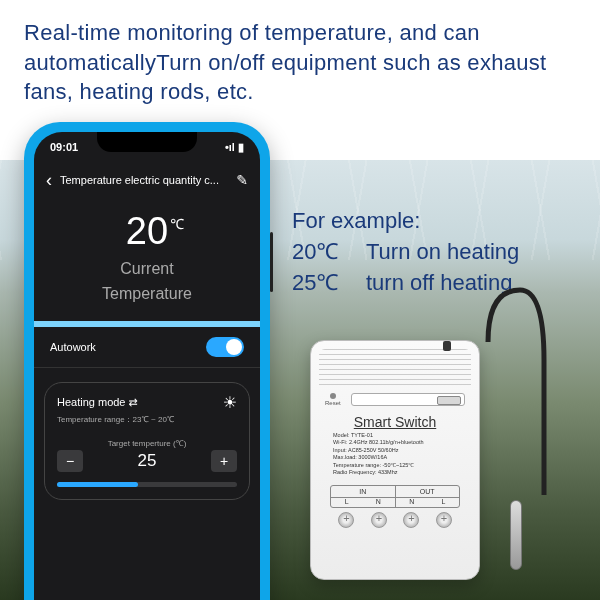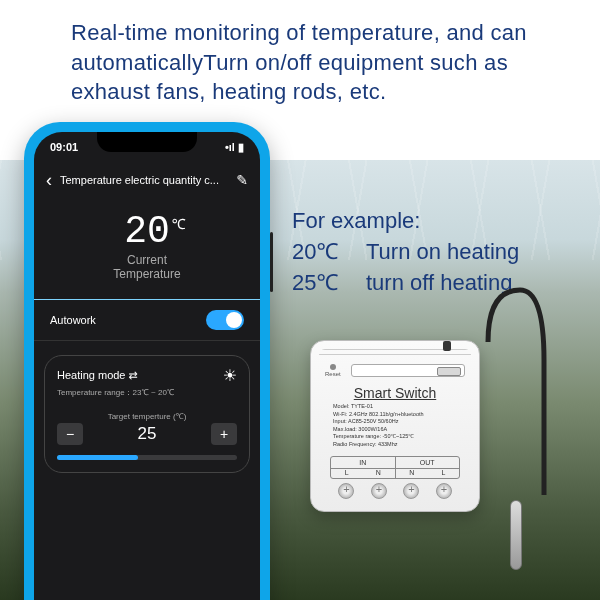--- a/index.html
+++ b/index.html
@@ -1,56 +1,56 @@
 <!DOCTYPE html>
 <html><head>
 <meta charset="utf-8">
 <style>
   * { box-sizing: border-box; margin: 0; padding: 0; }
   body { width: 600px; height: 600px; font-family: -apple-system, Arial, sans-serif; background: #fff; overflow: hidden; position: relative; }
   .greenhouse-bg { position: absolute; top: 160px; left: 0; width: 600px; height: 440px; background: linear-gradient(to bottom, #d8e4e8 0%, #c8d8dc 18%, #aab8b0 30%, #7a8a70 55%, #4a5a40 80%, #2a3a20 100%); z-index: 0; }
   .greenhouse-bg::before { content: ""; position: absolute; top: 0; left: 0; right: 0; height: 100px; background: repeating-linear-gradient(100deg, rgba(255,255,255,0.15) 0px, rgba(255,255,255,0.15) 2px, transparent 2px, transparent 60px); }
   .greenhouse-bg::after { content: ""; position: absolute; top: 0; left: 0; right: 0; height: 100px; background: repeating-linear-gradient(80deg, rgba(255,255,255,0.15) 0px, rgba(255,255,255,0.15) 2px, transparent 2px, transparent 60px); }
-  .headline { position: absolute; top: 18px; left: 24px; right: 24px; font-size: 22px; line-height: 1.35; color: #1a3a7a; font-weight: 400; letter-spacing: 0.3px; z-index: 2; margin-left: 47px; }
+  .headline { position: absolute; top: 18px; left: 24px; right: 24px; font-size: 22px; line-height: 1.35; color: #1a3a7a; font-weight: 400; letter-spacing: 0.3px; z-index: 2; }
   .example-text { position: absolute; top: 180px; left: 292px; font-size: 22px; line-height: 1.4; color: #1a3a7a; z-index: 2; margin-top: 26px; }
   .example-text .lbl { display: inline-block; width: 74px; }
   .phone { position: absolute; top: 122px; left: 24px; width: 246px; height: 576px; background: #0ea5e9; border-radius: 36px; z-index: 3; padding: 10px; box-shadow: 0 8px 24px rgba(0,0,0,0.3); }
   .phone-side { position: absolute; right: -3px; top: 110px; width: 3px; height: 60px; background: #222; border-radius: 2px; }
   .screen { width: 100%; height: 100%; background: #1a1a1c; border-radius: 28px; overflow: hidden; position: relative; color: #fff; }
   .notch { position: absolute; top: 0; left: 50%; transform: translateX(-50%); width: 100px; height: 20px; background: #000; border-radius: 0 0 14px 14px; z-index: 5; }
   .status-bar { height: 30px; display: flex; justify-content: space-between; align-items: center; padding: 0 16px; font-size: 11px; font-weight: 600; }
   .status-right { display: flex; gap: 4px; align-items: center; }
   .app-header { height: 36px; display: flex; align-items: center; padding: 0 12px; gap: 8px; }
   .back-ico { font-size: 18px; }
   .app-title { flex: 1; font-size: 11px; white-space: nowrap; overflow: hidden; text-overflow: ellipsis; }
   .edit-ico { font-size: 14px; }
   .temp-display { text-align: center; padding: 12px 0 18px; }
-  .temp-val { font-size: 38px; font-weight: 400; display: inline-block; position: relative; font-family: Liberation Mono, monospace; }
+  .temp-val { font-size: 38px; font-weight: 400; display: inline-block; position: relative; }
   .temp-unit { font-size: 14px; position: absolute; top: 4px; right: -16px; }
-  .temp-label { font-size: 12px; color: #aaa; margin-top: 0; }
-  .autowork-row { display: flex; justify-content: space-between; align-items: center; padding: 10px 16px; border-top: 1px solid #7dd3fc; border-bottom: 1px solid #333; }
+  .temp-label { font-size: 16px; color: #aaa; margin-top: 7px; }
+  .autowork-row { display: flex; justify-content: space-between; align-items: center; padding: 10px 16px; border-top: 6px solid #7dd3fc; border-bottom: 1px solid #333; }
   .autowork-row span { font-size: 11px; }
   .toggle { width: 38px; height: 20px; background: #2aa8ff; border-radius: 10px; position: relative; }
   .toggle::after { content: ""; position: absolute; right: 2px; top: 2px; width: 16px; height: 16px; background: #fff; border-radius: 50%; }
   .mode-card { margin: 14px 10px 0; border: 1px solid #444; border-radius: 18px; padding: 10px 12px 12px; }
   .mode-head { display: flex; justify-content: space-between; align-items: center; }
   .mode-title { font-size: 11px; }
   .sun-ico { font-size: 16px; }
   .range-line { font-size: 8px; color: #aaa; margin-top: 2px; }
   .target-label { font-size: 8px; color: #aaa; margin-top: 12px; text-align: center; }
   .target-row { display: flex; justify-content: space-between; align-items: center; margin-top: 2px; }
   .step-btn { width: 26px; height: 22px; background: #3a3a3c; border-radius: 4px; display: flex; align-items: center; justify-content: center; font-size: 14px; }
   .target-val { font-size: 17px; }
   .slider-track { margin-top: 10px; height: 5px; background: #3a3a3c; border-radius: 3px; position: relative; }
   .slider-fill { height: 100%; width: 45%; background: #2aa8ff; border-radius: 3px; }
   .bottom-nav { position: absolute; bottom: 0; left: 0; right: 0; height: 48px; display: flex; justify-content: space-around; align-items: center; background: #1a1a1c; border-top: 1px solid #333; }
   .nav-item { width: 32px; height: 32px; display: flex; align-items: center; justify-content: center; font-size: 15px; color: #ccc; }
   .nav-item.circle { border: 1px solid #555; border-radius: 50%; }
   .device { position: absolute; top: 340px; left: 310px; width: 230px; height: 230px; z-index: 3; }
-  .device-body { width: 170px; height: 172px; background: linear-gradient(180deg, #fafafa, #ececec); border: 1px solid #bbb; border-radius: 14px; box-shadow: 0 6px 16px rgba(0,0,0,0.25); padding: 8px 8px 12px; display: flex; flex-direction: column; align-items: center; }
+  .device-body { width: 170px; height: 240px; background: linear-gradient(180deg, #fafafa, #ececec); border: 1px solid #bbb; border-radius: 14px; box-shadow: 0 6px 16px rgba(0,0,0,0.25); padding: 8px 8px 12px; display: flex; flex-direction: column; align-items: center; }
   .vents { width: 100%; height: 36px; background: repeating-linear-gradient(to bottom, #ccc 0px, #ccc 1px, transparent 1px, transparent 5px); border-radius: 6px 6px 0 0; position: relative; }
   .cable-out { position: absolute; right: 20px; top: -8px; width: 8px; height: 10px; background: #333; border-radius: 2px; }
   .switch-row { width: 100%; display: flex; align-items: center; gap: 10px; margin: 8px 0 6px; padding: 0 6px; }
   .reset-btn { width: 6px; height: 6px; background: #888; border-radius: 50%; }
   .reset-lbl { font-size: 6px; color: #555; }
   .slide-switch { flex: 1; height: 13px; background: #fff; border: 1px solid #aaa; border-radius: 3px; position: relative; }
   .slide-switch::after { content: ""; position: absolute; right: 3px; top: 2px; width: 22px; height: 7px; background: #d8d8d8; border: 1px solid #888; border-radius: 2px; }
   .device-title { font-size: 14px; color: #333; text-decoration: underline; margin-top: 2px; }
   .specs { font-size: 5.5px; color: #333; line-height: 1.35; margin-top: 2px; text-align: left; width: 100%; padding: 0 14px; }
   .terminals { width: 130px; margin-top: 8px; border: 1px solid #888; border-radius: 3px; display: flex; }

